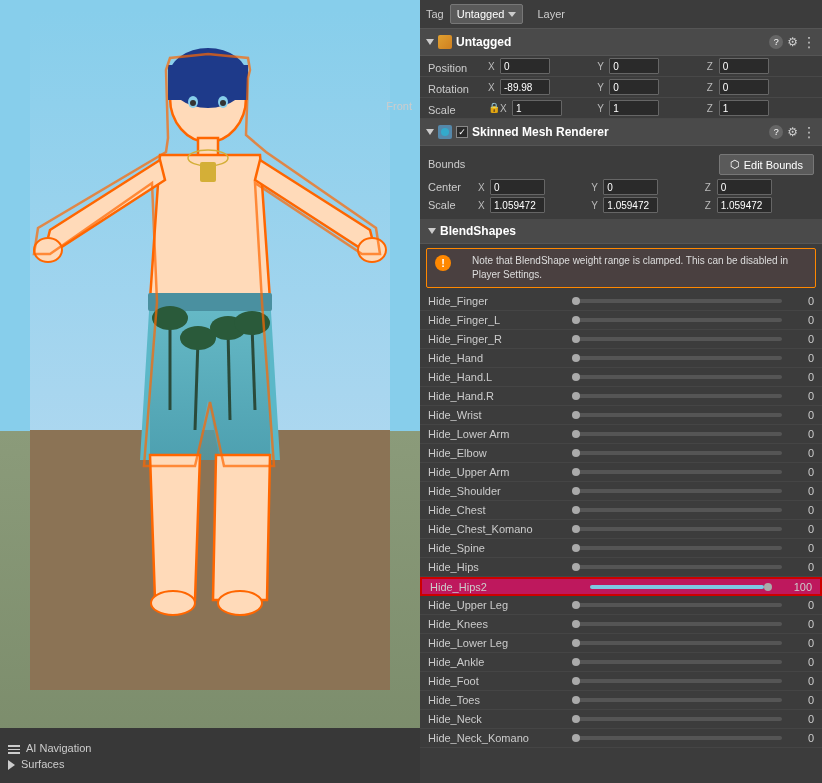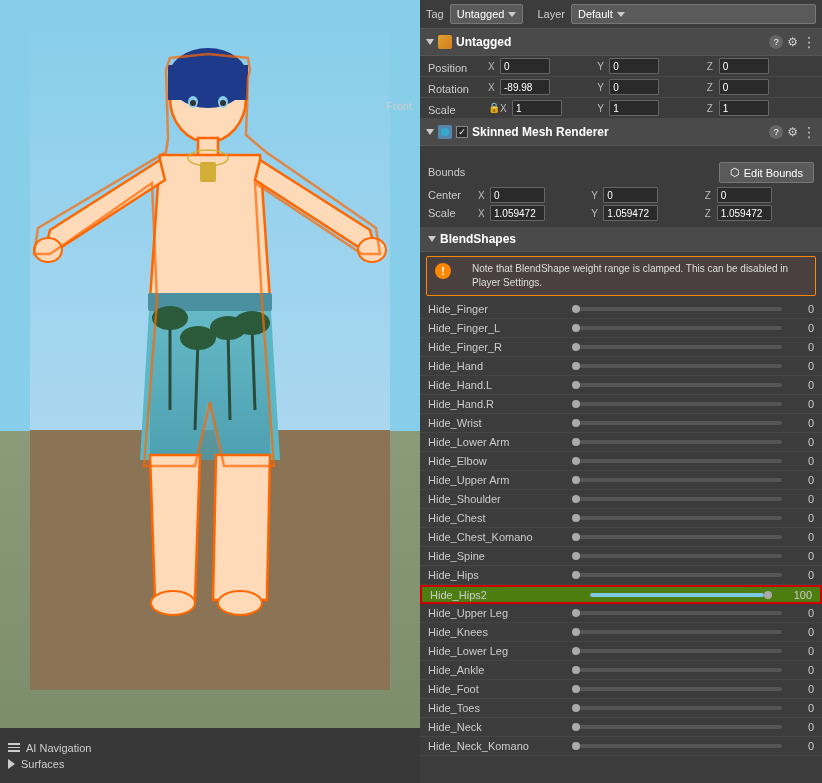--- a/index.html
+++ b/index.html
@@ -49,21 +49,21 @@
       height: 55px;
       background: #383838;
       display: flex;
       flex-direction: column;
       justify-content: center;
       padding: 4px 8px;
     }
 
     .bottom-item {
       display: flex;
-      align-items: center;
+      align-items: flex-end;
       gap: 6px;
       color: #ccc;
       padding: 2px 0;
       cursor: pointer;
     }
 
     .hamburger-icon {
       display: flex;
       flex-direction: column;
       gap: 2px;
@@ -412,21 +412,21 @@
     
     .blend-row {
       display: flex;
       align-items: center;
       padding: 1px 8px;
       min-height: 19px;
       border-bottom: 1px solid #454545;
     }
 
     .blend-row.highlighted {
-      background: #4d7c0f;
+      background: #be185d;
       border: 2px solid #cc0000;
       gap: 16px;
     }
 
     .blend-name {
       color: #ccc;
       font-size: 11px;
       width: 140px;
       flex-shrink: 0;
       white-space: nowrap;
@@ -586,24 +586,20 @@
 
 <div id="inspector">
 
   <div id="top-bar">
     <span class="tag-label">Tag</span>
     <div class="tag-dropdown">
       <span>Untagged</span>
       <div class="tag-dropdown-arrow"></div>
     </div>
     <span class="layer-label">Layer</span>
-    <div class="layer-dropdown">
-      <span>Default</span>
-      <div class="tag-dropdown-arrow"></div>
-    </div>
   </div>
 
   <div class="section-header">
     <div class="fold-arrow down"></div>
     <div class="section-icon" style="background: linear-gradient(135deg,#e0a030,#d08020); width:14px;height:14px;border-radius:2px;"></div>
     <span class="section-header-title">Untagged</span>
     <div class="section-actions">
       <div class="help-icon">?</div>
       <span class="settings-icon">⚙</span>
       <span class="more-icon">⋮</span>
@@ -674,21 +670,21 @@
     <div class="checkbox checked"></div>
     <span class="section-header-title">Skinned Mesh Renderer</span>
     <div class="section-actions">
       <div class="help-icon">?</div>
       <span class="settings-icon">⚙</span>
       <span class="more-icon">⋮</span>
     </div>
   </div>
 
   <div class="sub-section">
-    <div style="display:flex; align-items:center; justify-content:space-between; padding:4px 0;margin-top:8px;">
+    <div style="display:flex; align-items:center; justify-content:space-between; padding:4px 0;">
       <span class="sub-label">Bounds</span>
       <button class="edit-bounds-btn">
         <span style="font-size:11px;">⬡</span>
         <span>Edit Bounds</span>
       </button>
     </div>
 
     <div class="bounds-row">
       <span class="bounds-label">Center</span>
       <div class="bounds-xyz">

